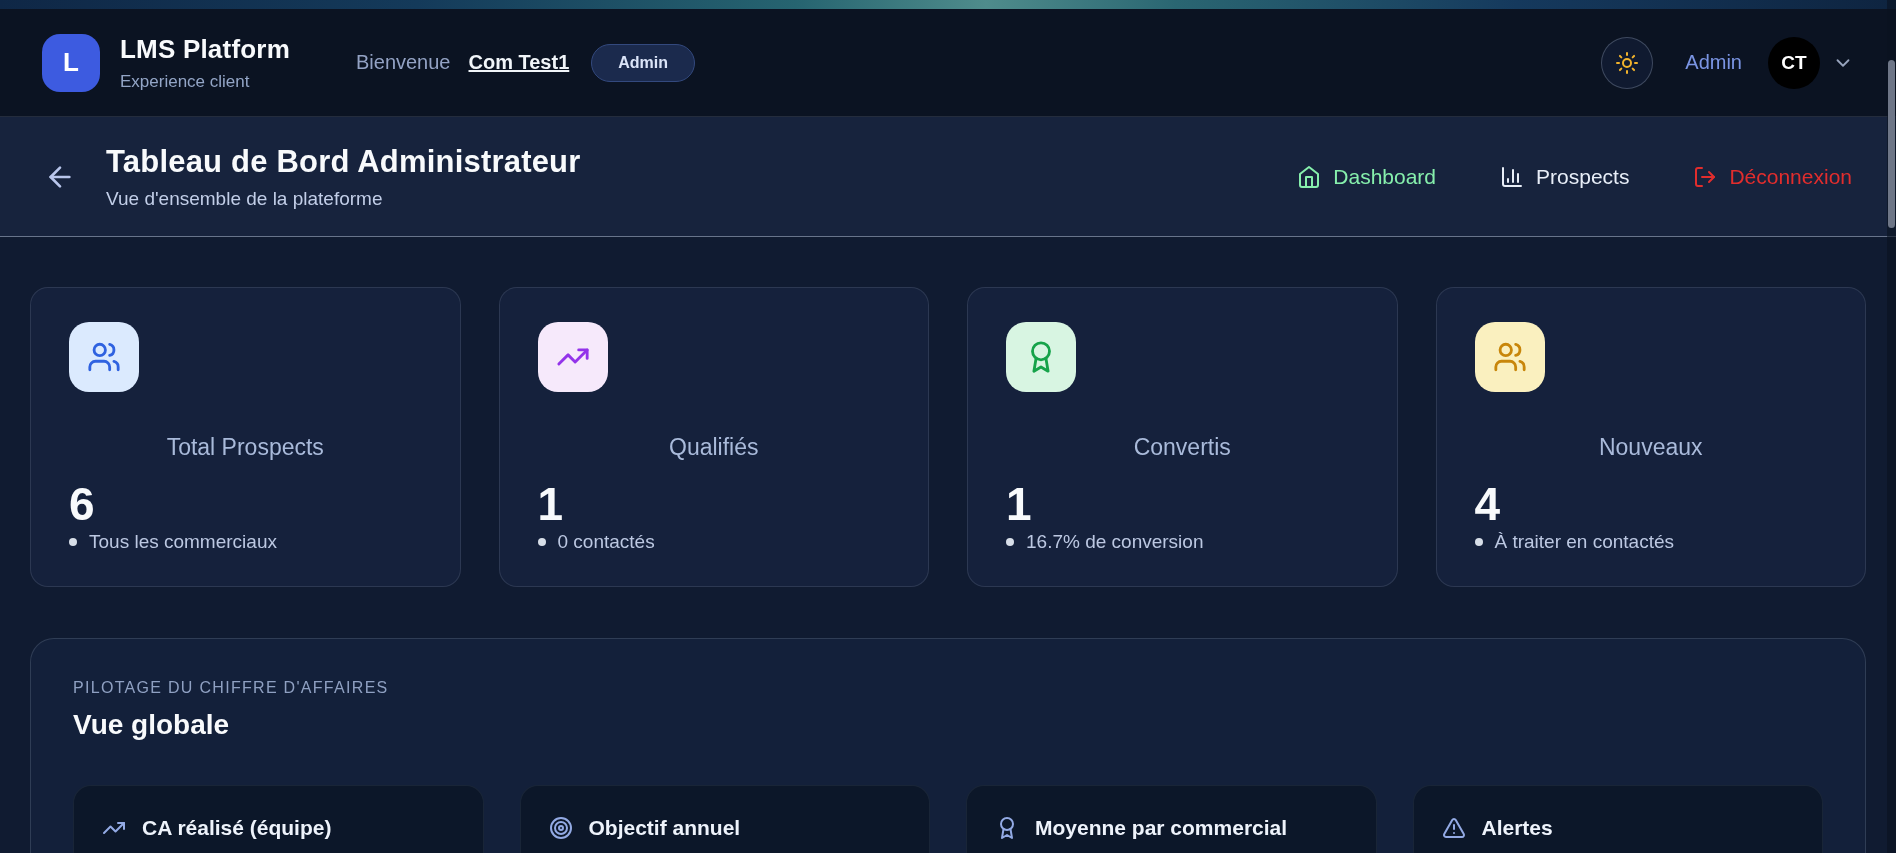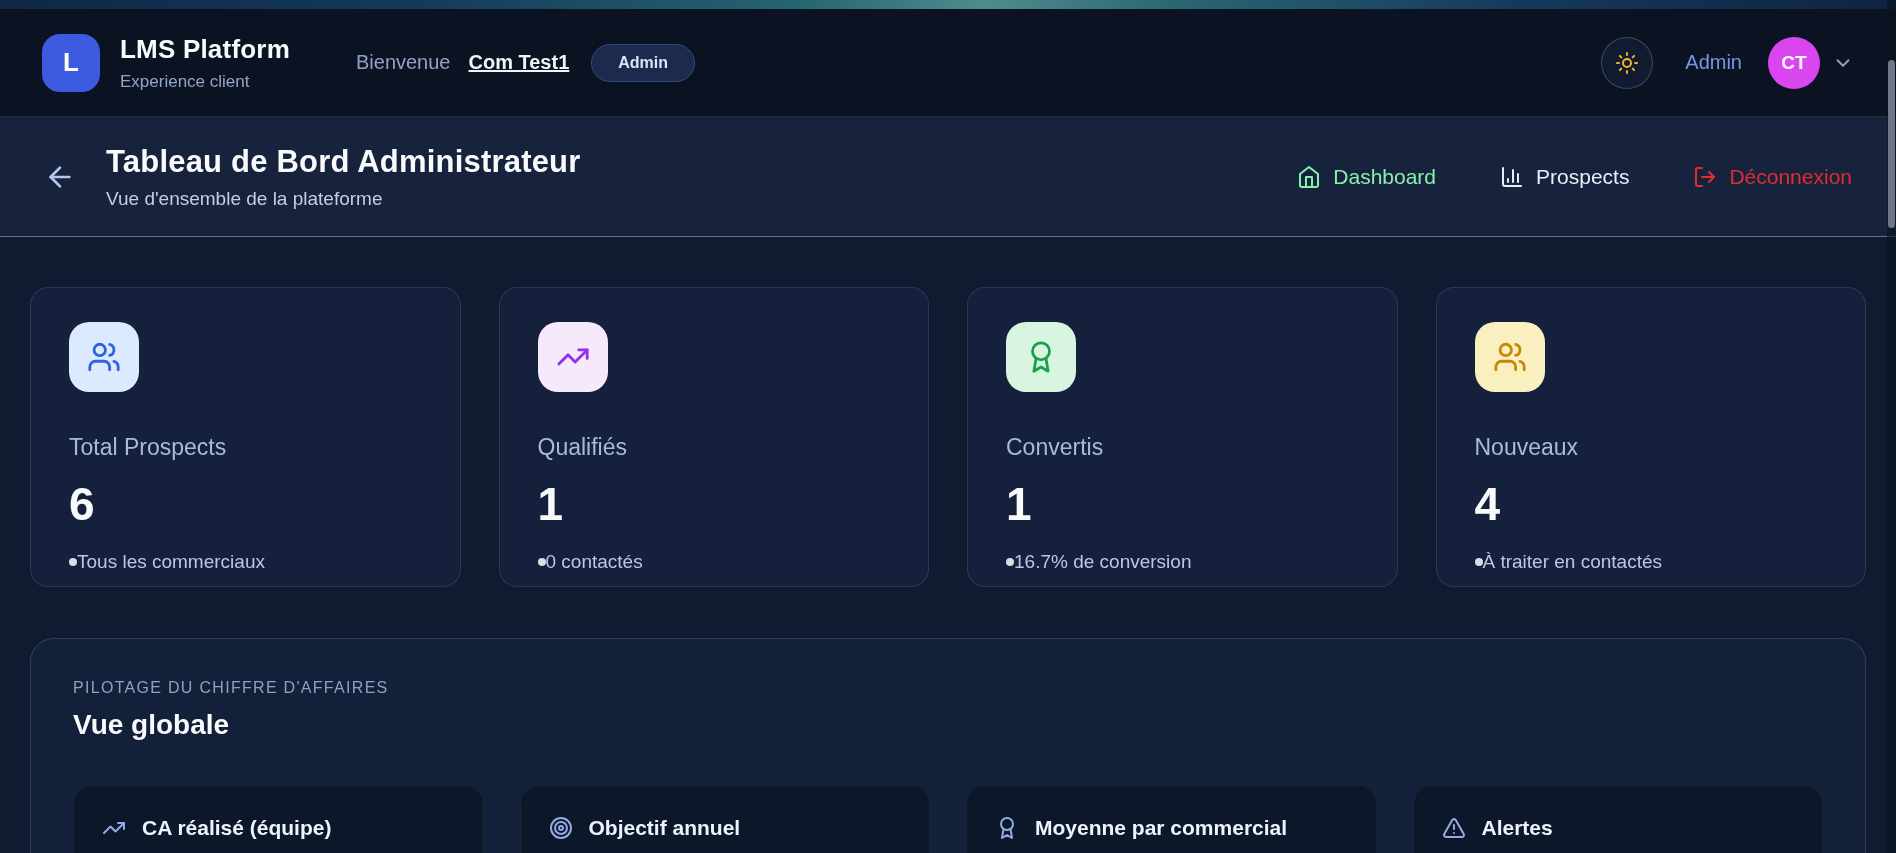--- a/index.html
+++ b/index.html
@@ -38,21 +38,21 @@
   .header-right{ margin-left:auto; display:flex; align-items:center; }
   .theme-btn{
     width:52px; height:52px; border-radius:50%;
     border:1px solid rgba(148,163,184,.35); background:#101a30;
     display:flex; align-items:center; justify-content:center;
     color:#f2b32c; cursor:pointer;
   }
   .admin-link{ margin-left:32px; font-size:20px; color:#7b95e4; font-weight:500; }
   .avatar{
     margin-left:26px; width:52px; height:52px; border-radius:50%;
-    background:#d946ef; display:flex; align-items:center; justify-content:center;
+    background:#000000; display:flex; align-items:center; justify-content:center;
     color:#fff; font-size:19px; font-weight:700;
   }
   .chevron{ margin-left:12px; color:#97a3bd; display:flex; }
   
   .title-bar{
     height:120px; background:#17233d;
     display:flex; align-items:center; padding:4px 44px;
     border-bottom:1px solid rgba(205,216,236,.45);
   }
   .back-btn{ color:#b9c6ec; display:flex; cursor:pointer; }
@@ -66,23 +66,23 @@
   main{ padding:50px 30px 0 30px; background:#101b31; }
   .stats-grid{ display:grid; grid-template-columns:repeat(4,1fr); gap:38px; }
   .stat-card{
     background:#15213c; border:1px solid rgba(148,163,184,.18);
     border-radius:18px; height:300px; padding:34px 38px;
   }
   .icon-tile{
     width:70px; height:70px; border-radius:20px;
     display:flex; align-items:center; justify-content:center;
   }
-  .stat-label{ font-size:23px; color:#a9bada; margin-top:42px; }
+  .stat-label{ font-size:23px; color:#a9bada; margin-top:42px;text-align:center; }
   .stat-value{ font-size:46px; font-weight:700; color:#f8fafc; margin-top:16px; }
-  .stat-note{ display:flex; align-items:center; gap:0; margin-top:20px; font-size:19px; color:#bcc8e2; }
+  .stat-note{ display:flex; align-items:center; gap:12px; font-size:19px; color:#bcc8e2; }
   .dot{ width:8px; height:8px; border-radius:50%; background:#d7dee8; flex:0 0 auto; }
   
   .panel{
     margin-top:51px; background:#13203a;
     border:1px solid rgba(148,163,184,.22);
     border-radius:24px; padding:40px 42px; height:420px;
   }
   .panel-kicker{ font-size:16px; color:#8fa0c2; letter-spacing:1.3px; }
   .panel-heading{ font-size:28px; font-weight:700; color:#f8fafc; margin-top:12px; }
   .mini-grid{ display:grid; grid-template-columns:repeat(4,1fr); gap:36px; margin-top:44px; }

